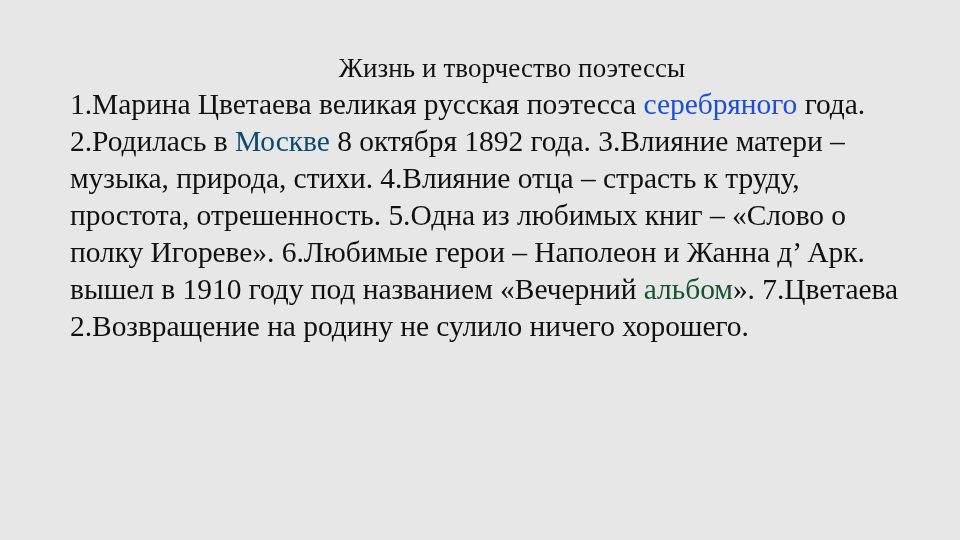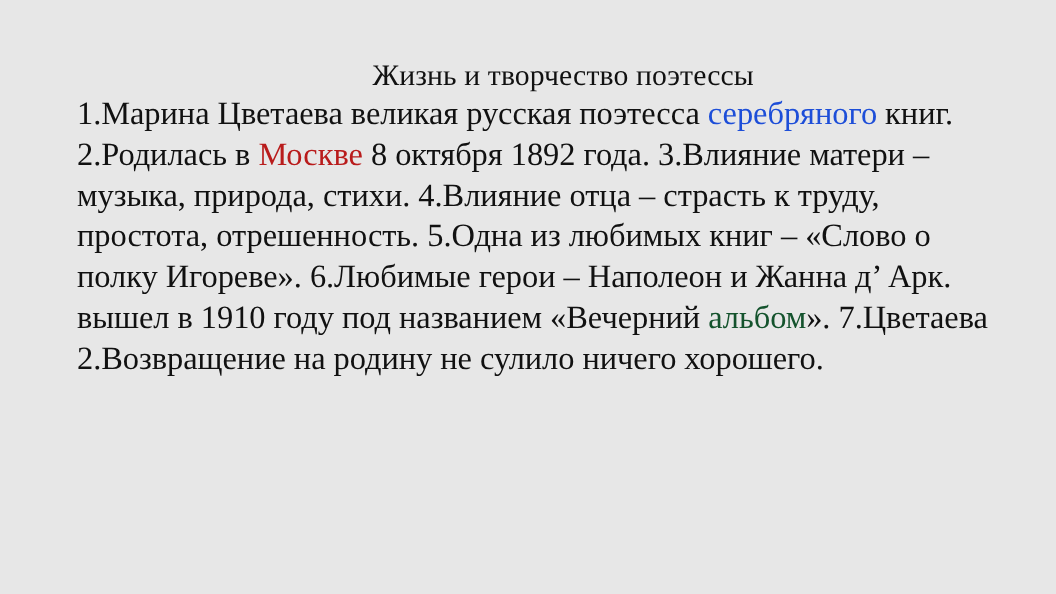--- a/index.html
+++ b/index.html
@@ -56,22 +56,22 @@
   }
 </style>
 </head>
 <body>
 
 <div class="slide">
 
   <div class="slide-title">Жизнь и творчество поэтессы</div>
 
   <div class="body-block">
-      <span class="line"><span>1.Марина Цветаева великая русская поэтесса </span><span class="hl" style="color: #1d4ed8;">серебряного</span><span> книг.</span></span>
-      <span class="line"><span>2.Родилась в </span><span class="hl" style="color: #b91c1c;">Москве</span><span> 8 октября 1892 года. 3.Влияние матери – </span></span>
+      <span class="line"><span>1.Марина Цветаева великая русская поэтесса </span><span class="hl" style="color: #1d4ed8;">серебряного</span><span> года.</span></span>
+      <span class="line"><span>2.Родилась в </span><span class="hl" style="color: #0c4a6e;">Москве</span><span> 8 октября 1892 года. 3.Влияние матери – </span></span>
       <span class="line"><span>музыка, природа, стихи. 4.Влияние отца – страсть к труду,</span></span>
       <span class="line"><span>простота, отрешенность. 5.Одна из любимых книг – «Слово о</span></span>
       <span class="line"><span>полку Игореве». 6.Любимые герои – Наполеон и Жанна д’ Арк.</span></span>
       <span class="line"><span>вышел в 1910 году под названием «Вечерний </span><span class="hl" style="color: #14532d;">альбом</span><span>». 7.Цветаева</span></span>
       <span class="line"><span>2.Возвращение на родину не сулило ничего хорошего.</span></span>
     </div>
 
 </div>
 
 </body></html>

